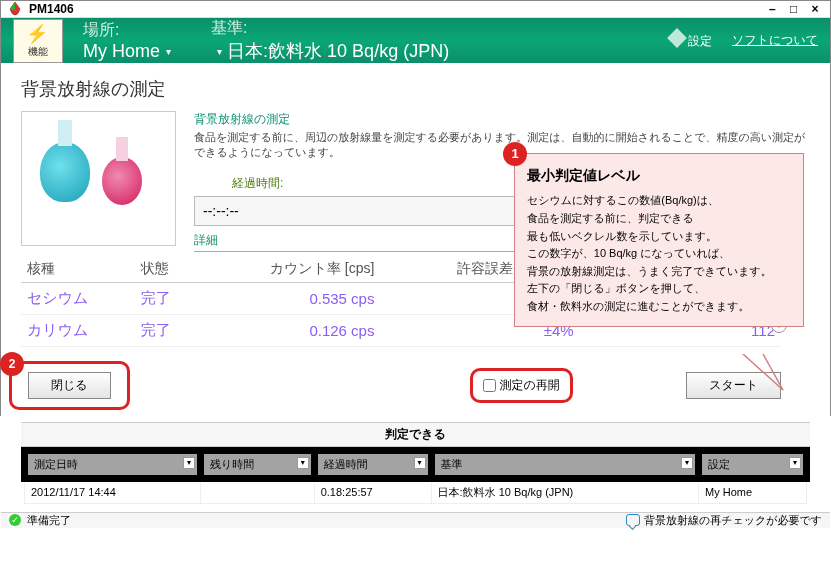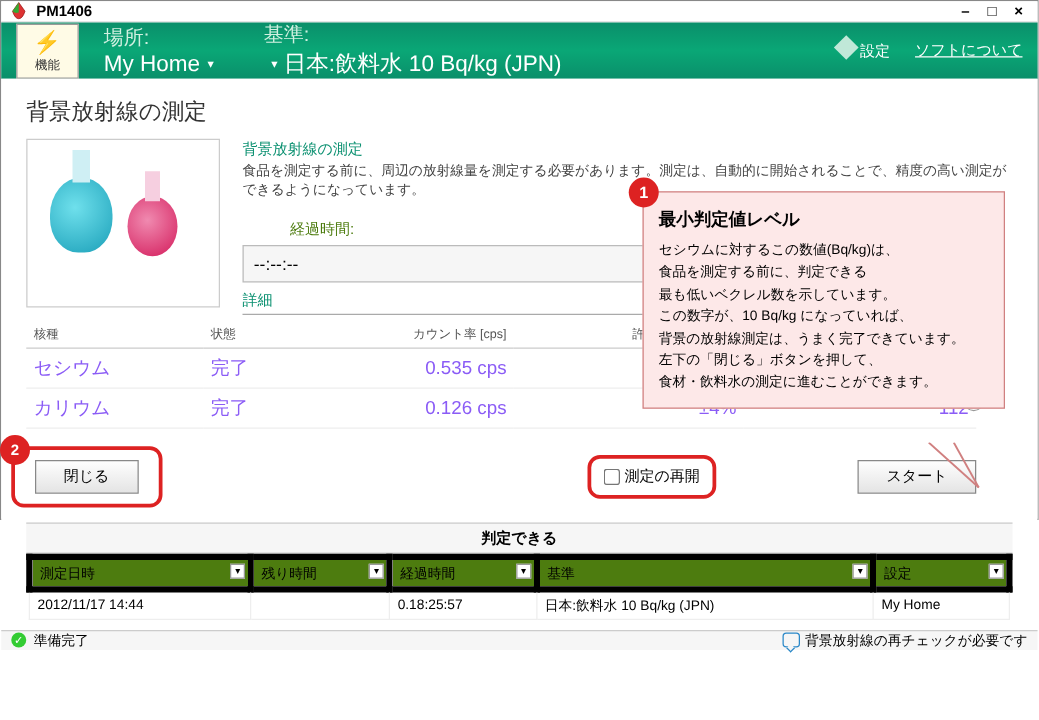--- a/index.html
+++ b/index.html
@@ -34,37 +34,37 @@
 .field-label { color: #4d7c0f; font-size: 12px; margin-bottom: 4px; margin-left: 38px; }
 .field-box { border: 1px solid #bbb; background: #f6f6f6; padding: 6px 8px; font-size: 14px; width: 470px; }
 .detail-head { color: #0a9070; font-size: 12px; margin-top: 6px; border-bottom: 1px solid #aaa; padding-bottom: 2px; display: flex; align-items: center; width: 560px; }
 .spin-btn { width: 16px; height: 16px; border: 1px solid #999; border-radius: 50%; display: inline-flex; align-items: center; justify-content: center; font-size: 9px; margin-left: auto; cursor: pointer; background: #fff; }
 .callout { position: absolute; top: 90px; right: 26px; width: 290px; background: #fde8e8; border: 1px solid #d08080; padding: 10px 12px; font-size: 11px; line-height: 1.6; z-index: 5; }
 .callout .badge { position: absolute; top: -12px; left: -12px; width: 24px; height: 24px; background: #d22; color: #fff; border-radius: 50%; display: flex; align-items: center; justify-content: center; font-weight: bold; font-size: 13px; }
 .callout-title { font-weight: bold; font-size: 14px; margin-bottom: 6px; }
 .callout-tail { position: absolute; bottom: -32px; right: 40px; width: 0; height: 0; }
 .callout-tail svg { position: absolute; top: -4px; left: -30px; }
 .tbl { width: 760px; margin-top: 4px; border-collapse: collapse; }
-.tbl th { text-align: left; font-weight: normal; font-size: 10px; color: #555; padding: 4px 6px; border-bottom: 1px solid #ccc; }
+.tbl th { text-align: left; font-weight: normal; font-size: 14px; color: #555; padding: 4px 6px; border-bottom: 1px solid #ccc; }
 .tbl th.r, .tbl td.r { text-align: right; }
 .tbl td { padding: 6px; font-size: 15px; color: #8b5cf6; border-bottom: 1px solid #eee; }
 .tbl td.r { font-size: 15px; }
 .beq-cell { position: relative; }
 .red-ring { position: absolute; right: -2px; top: -6px; width: 56px; height: 34px; border: 3px solid #d22; border-radius: 10px; pointer-events: none; }
 .spin2 { position: absolute; right: -6px; top: 2px; width: 16px; height: 16px; border: 1px solid #999; border-radius: 50%; display: flex; align-items: center; justify-content: center; font-size: 9px; background: #fff; cursor: pointer; }
 .btnrow { display: flex; align-items: center; margin-top: 14px; width: 760px; }
 .btn { border: 1px solid #888; background: linear-gradient(#fefefe, #e4e4e4); padding: 4px 22px; font-size: 12px; cursor: pointer; }
 .btn-close-wrap { border: 3px solid #d22; border-radius: 10px; padding: 8px 16px; position: relative; margin-left: -12px; }
 .btn-close-wrap .badge2 { position: absolute; top: -12px; left: -12px; width: 24px; height: 24px; background: #d22; color: #fff; border-radius: 50%; display: flex; align-items: center; justify-content: center; font-weight: bold; }
 .chkwrap { border: 3px solid #d22; border-radius: 10px; padding: 6px 10px; display: flex; align-items: center; gap: 4px; margin-left: 340px;}
 .chkwrap input { }
 .btn-start { margin-left: auto; }
 .results-hd { text-align: center; font-weight: bold; font-size: 12px; margin-top: 12px; border-top: 1px solid #ccc; border-bottom: 1px solid #ccc; padding: 3px 0; background: #f6f6f6; }
 .grid { width: 100%; border-collapse: collapse; font-size: 11px; }
-.grid th { text-align: left; font-weight: normal; background: #4d7c0f; border: 5px solid #000000; padding: 3px 6px; position: relative; }
+.grid th { text-align: left; font-weight: normal; background: #a3a3a3; border: 7px solid #000000; padding: 3px 6px; position: relative; }
 .grid th .dd { position: absolute; right: 2px; top: 3px; width: 12px; height: 12px; border: 1px solid #999; background: #fff; font-size: 8px; text-align: center; line-height: 10px; cursor: pointer; }
 .grid td { border: 1px solid #eee; padding: 3px 6px; }
 .statusbar { height: 22px; border-top: 1px solid #ccc; display: flex; align-items: center; padding: 0 8px; font-size: 11px; background: #f6f6f6; }
 .status-ok { width: 12px; height: 12px; border-radius: 50%; background: #3c3; margin-right: 6px; display: inline-flex; align-items: center; justify-content: center; color: #fff; font-size: 9px; }
 .status-right { margin-left: auto; display: flex; align-items: center; gap: 4px; justify-content: center; }
 .bubble { width: 14px; height: 12px; border: 1.5px solid #2a88c8; border-radius: 3px; position: relative; }
 .bubble::after { content: ""; position: absolute; bottom: -4px; left: 3px; width: 4px; height: 4px; border-left: 1.5px solid #2a88c8; border-bottom: 1.5px solid #2a88c8; transform: rotate(-45deg); background: #f6f6f6; }
 </style>
 </head>
 <body>

